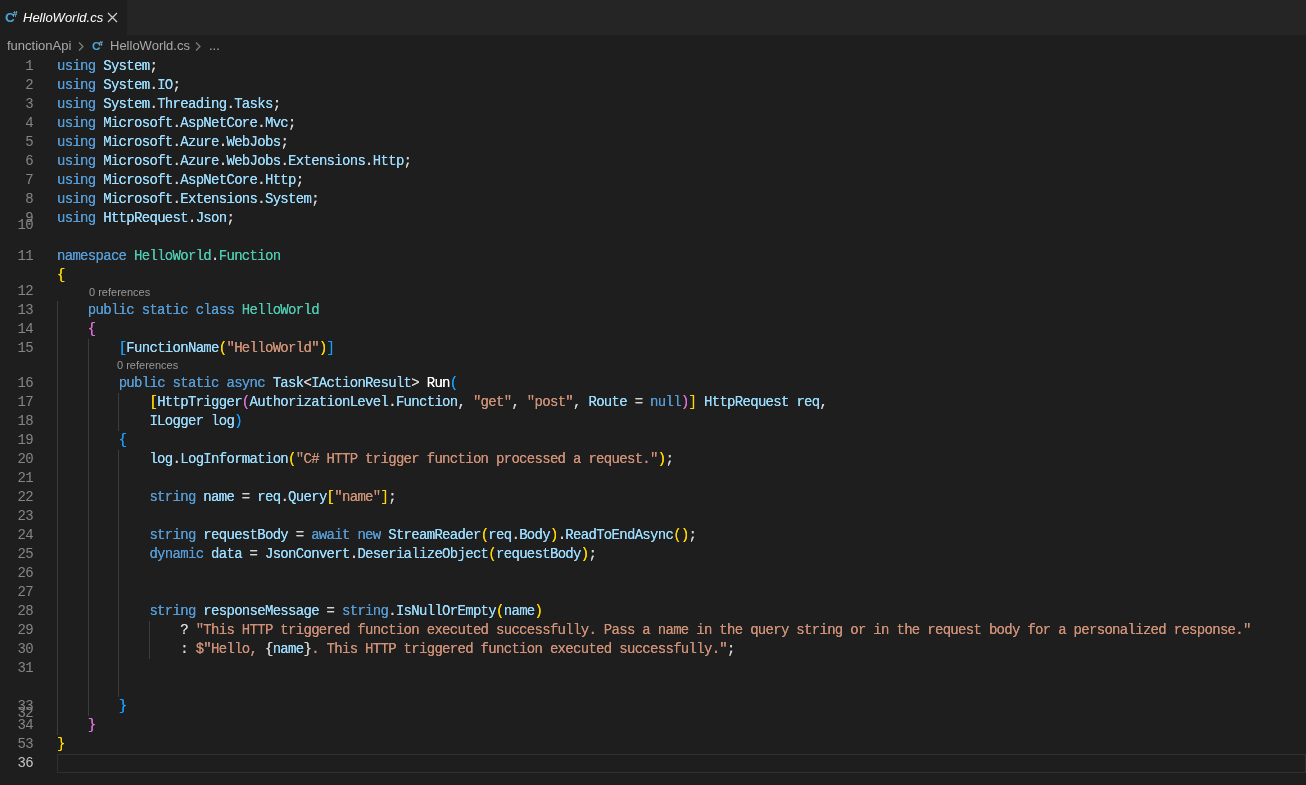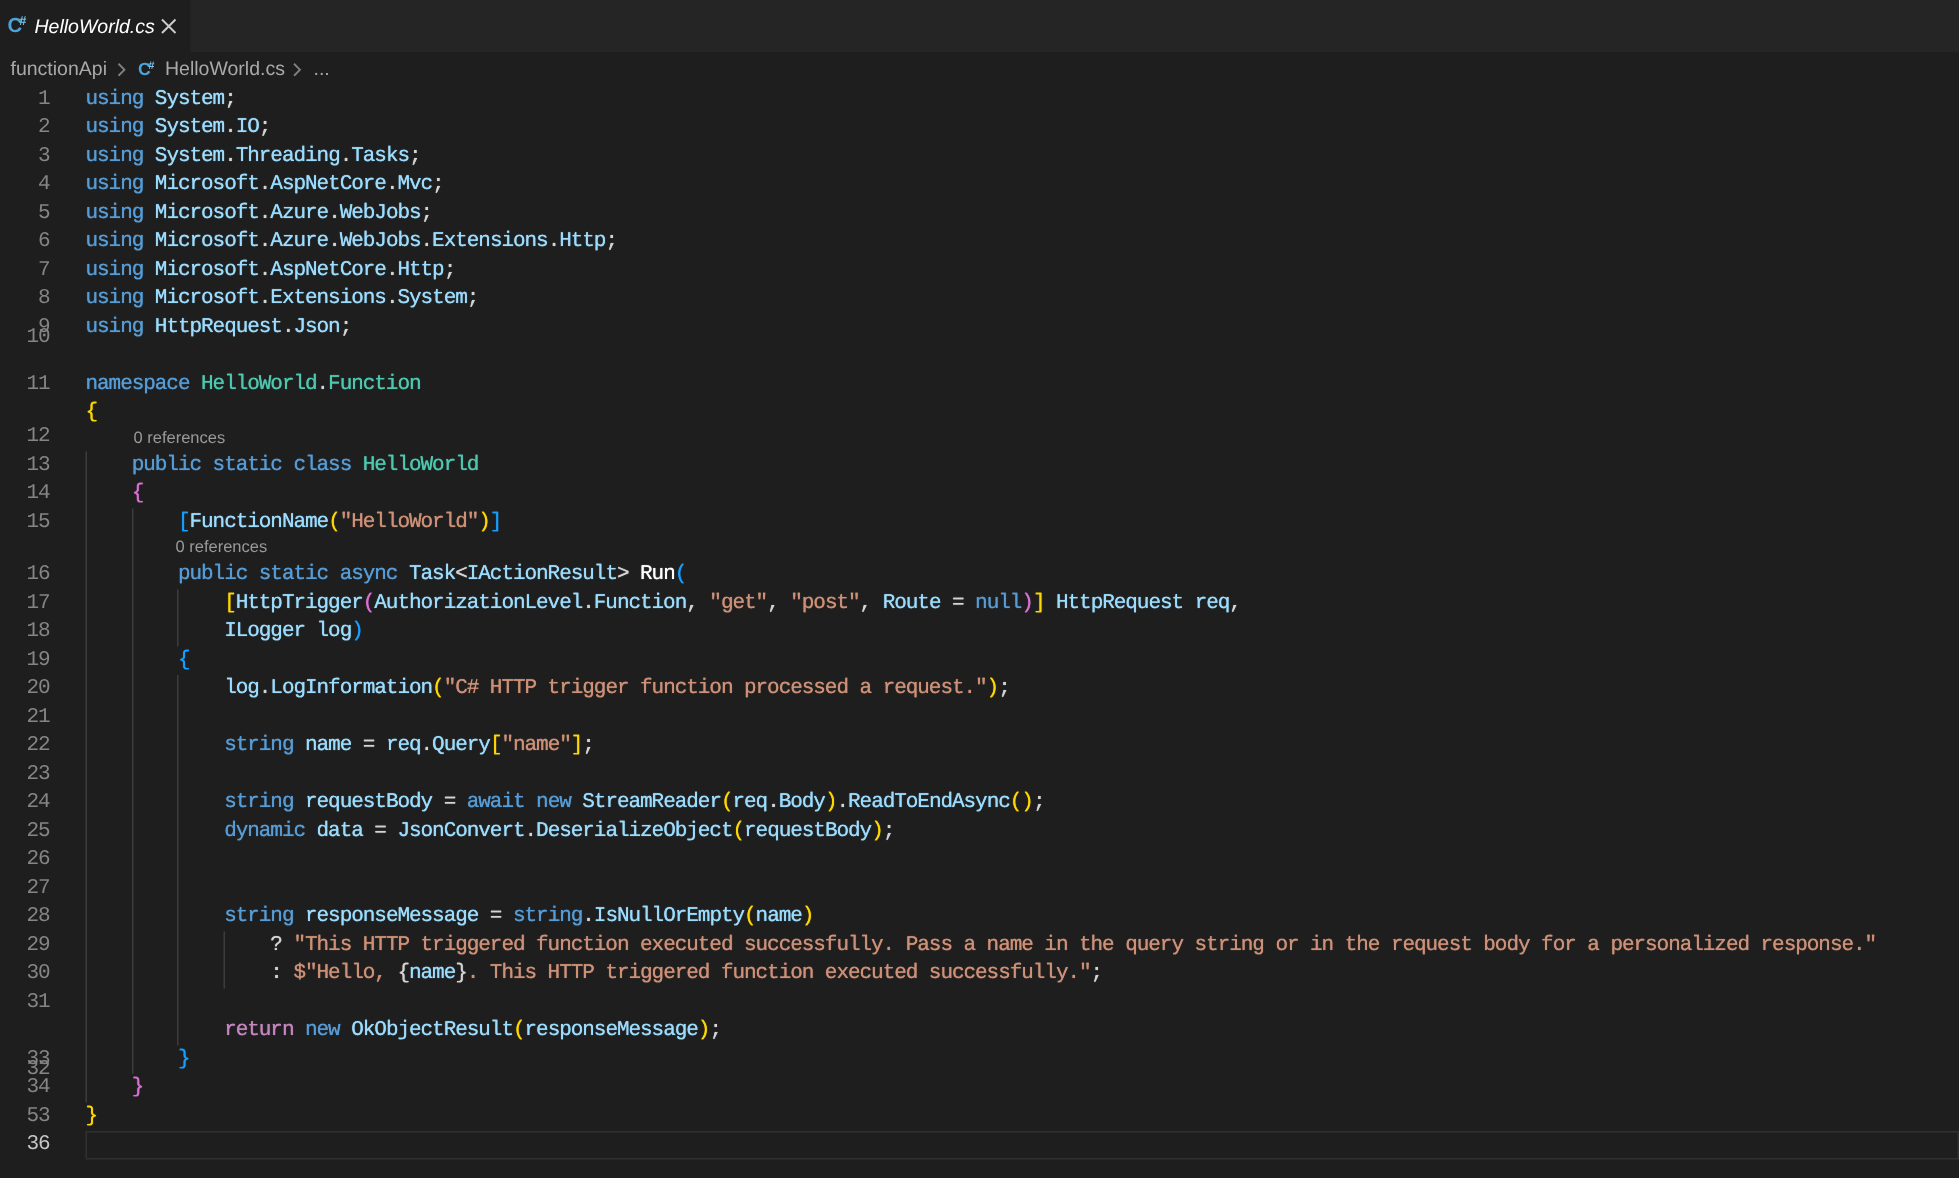--- a/index.html
+++ b/index.html
@@ -102,21 +102,20 @@
     <div class="gn" style="top:564px">26</div>
     <div class="gn" style="top:583px">27</div>
     <div class="gn" style="top:602px">28</div>
     <div class="cl" style="top:602px"><span class="w">            </span><span class="k">string </span><span class="i">responseMessage</span><span class="w"> = </span><span class="k">string</span><span class="w">.</span><span class="i">IsNullOrEmpty</span><span class="b1">(</span><span class="i">name</span><span class="b1">)</span></div>
     <div class="gn" style="top:621px">29</div>
     <div class="cl" style="top:621px"><span class="w">                </span><span class="w">? </span><span class="s">"This HTTP triggered function executed successfully. Pass a name in the query string or in the request body for a personalized response."</span></div>
     <div class="gn" style="top:640px">30</div>
     <div class="cl" style="top:640px"><span class="w">                </span><span class="w">: </span><span class="s">$"Hello, </span><span class="w">{</span><span class="i">name</span><span class="w">}</span><span class="s">. This HTTP triggered function executed successfully."</span><span class="w">;</span></div>
     <div class="gn" style="top:659px">31</div>
     <div class="gn" style="top:704px">32</div>
-    <div class="cl" style="top:678px"><span class="w">            </span><span class="c">return </span><span class="k">new </span><span class="i">OkObjectResult</span><span class="b1">(</span><span class="i">responseMessage</span><span class="b1">)</span><span class="w">;</span></div>
     <div class="gn" style="top:697px">33</div>
     <div class="cl" style="top:697px"><span class="w">        </span><span class="b3">}</span></div>
     <div class="gn" style="top:716px">34</div>
     <div class="cl" style="top:716px"><span class="w">    </span><span class="b2">}</span></div>
     <div class="gn" style="top:735px">53</div>
     <div class="cl" style="top:735px"><span class="b1">}</span></div>
     <div class="gn cur" style="top:754px">36</div>
     <div class="lens" style="top:285px;left:89px">0 references</div>
     <div class="lens" style="top:358px;left:117px">0 references</div>
 </div>

